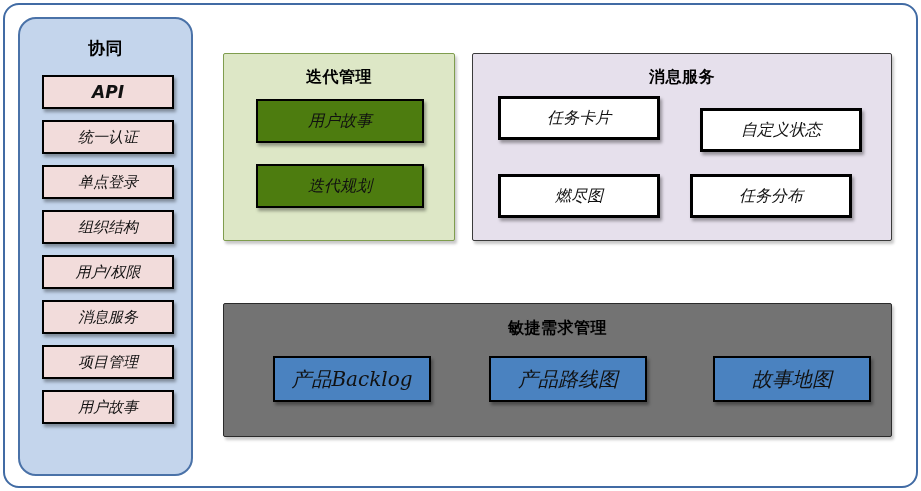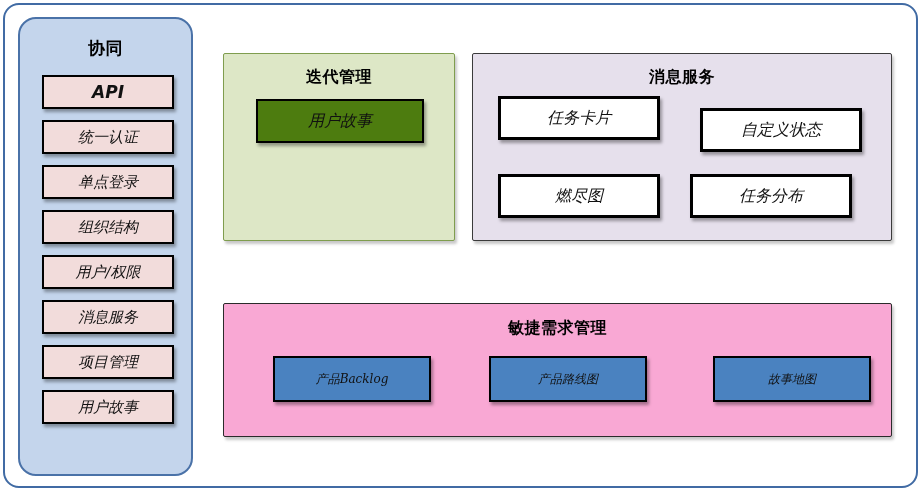--- a/index.html
+++ b/index.html
@@ -67,21 +67,21 @@
     background: #e6e0ec;
     border: 1.5px solid #3b3b3b;
     box-shadow: 2px 3px 3px rgba(0,0,0,0.22);
   }
   .panel-taskboard .panel-title { top: 13px; }
 
   
   .panel-agile {
     left: 218px; top: 298px;
     width: 669px; height: 134px;
-    background: #f9a8d4;
+    background: #737373;
     border: 1.5px solid #2b2b2b;
     box-shadow: 2px 3px 3px rgba(0,0,0,0.22);
   }
   .panel-agile .panel-title { top: 14px; }
 
   
   .node {
     position: absolute;
     display: flex;
     align-items: center;
@@ -121,21 +121,21 @@
     width: 162px;
     height: 44px;
     font-size: 16px;
   }
 
   .node-blue {
     background: #4a82c0;
     border: 2.5px solid #000000;
     width: 158px;
     height: 46px;
-    font-size: 12px;
+    font-size: 20px;
     top: 52px;
   }
 </style>
 </head>
 <body>
 
 <div id="root">
 
   <div class="outer-frame">
 
@@ -149,20 +149,21 @@
       <div class="node node-pink" style="top:236px">用户/权限</div>
       <div class="node node-pink" style="top:281px">消息服务</div>
       <div class="node node-pink" style="top:326px">项目管理</div>
       <div class="node node-pink" style="top:371px">用户故事</div>
     </div>
 
     <div class="panel panel-iteration">
       <div class="panel-title">迭代管理</div>
 
       <div class="node node-green" style="top:45px">用户故事</div>
+      <div class="node node-green" style="top:110px">迭代规划</div>
     </div>
 
     <div class="panel panel-taskboard">
       <div class="panel-title">消息服务</div>
 
       <div class="node node-purple" style="left:25px;  top:42px">任务卡片</div>
       <div class="node node-purple" style="left:227px; top:54px">自定义状态</div>
       <div class="node node-purple" style="left:25px;  top:120px">燃尽图</div>
       <div class="node node-purple" style="left:217px; top:120px">任务分布</div>
     </div>

